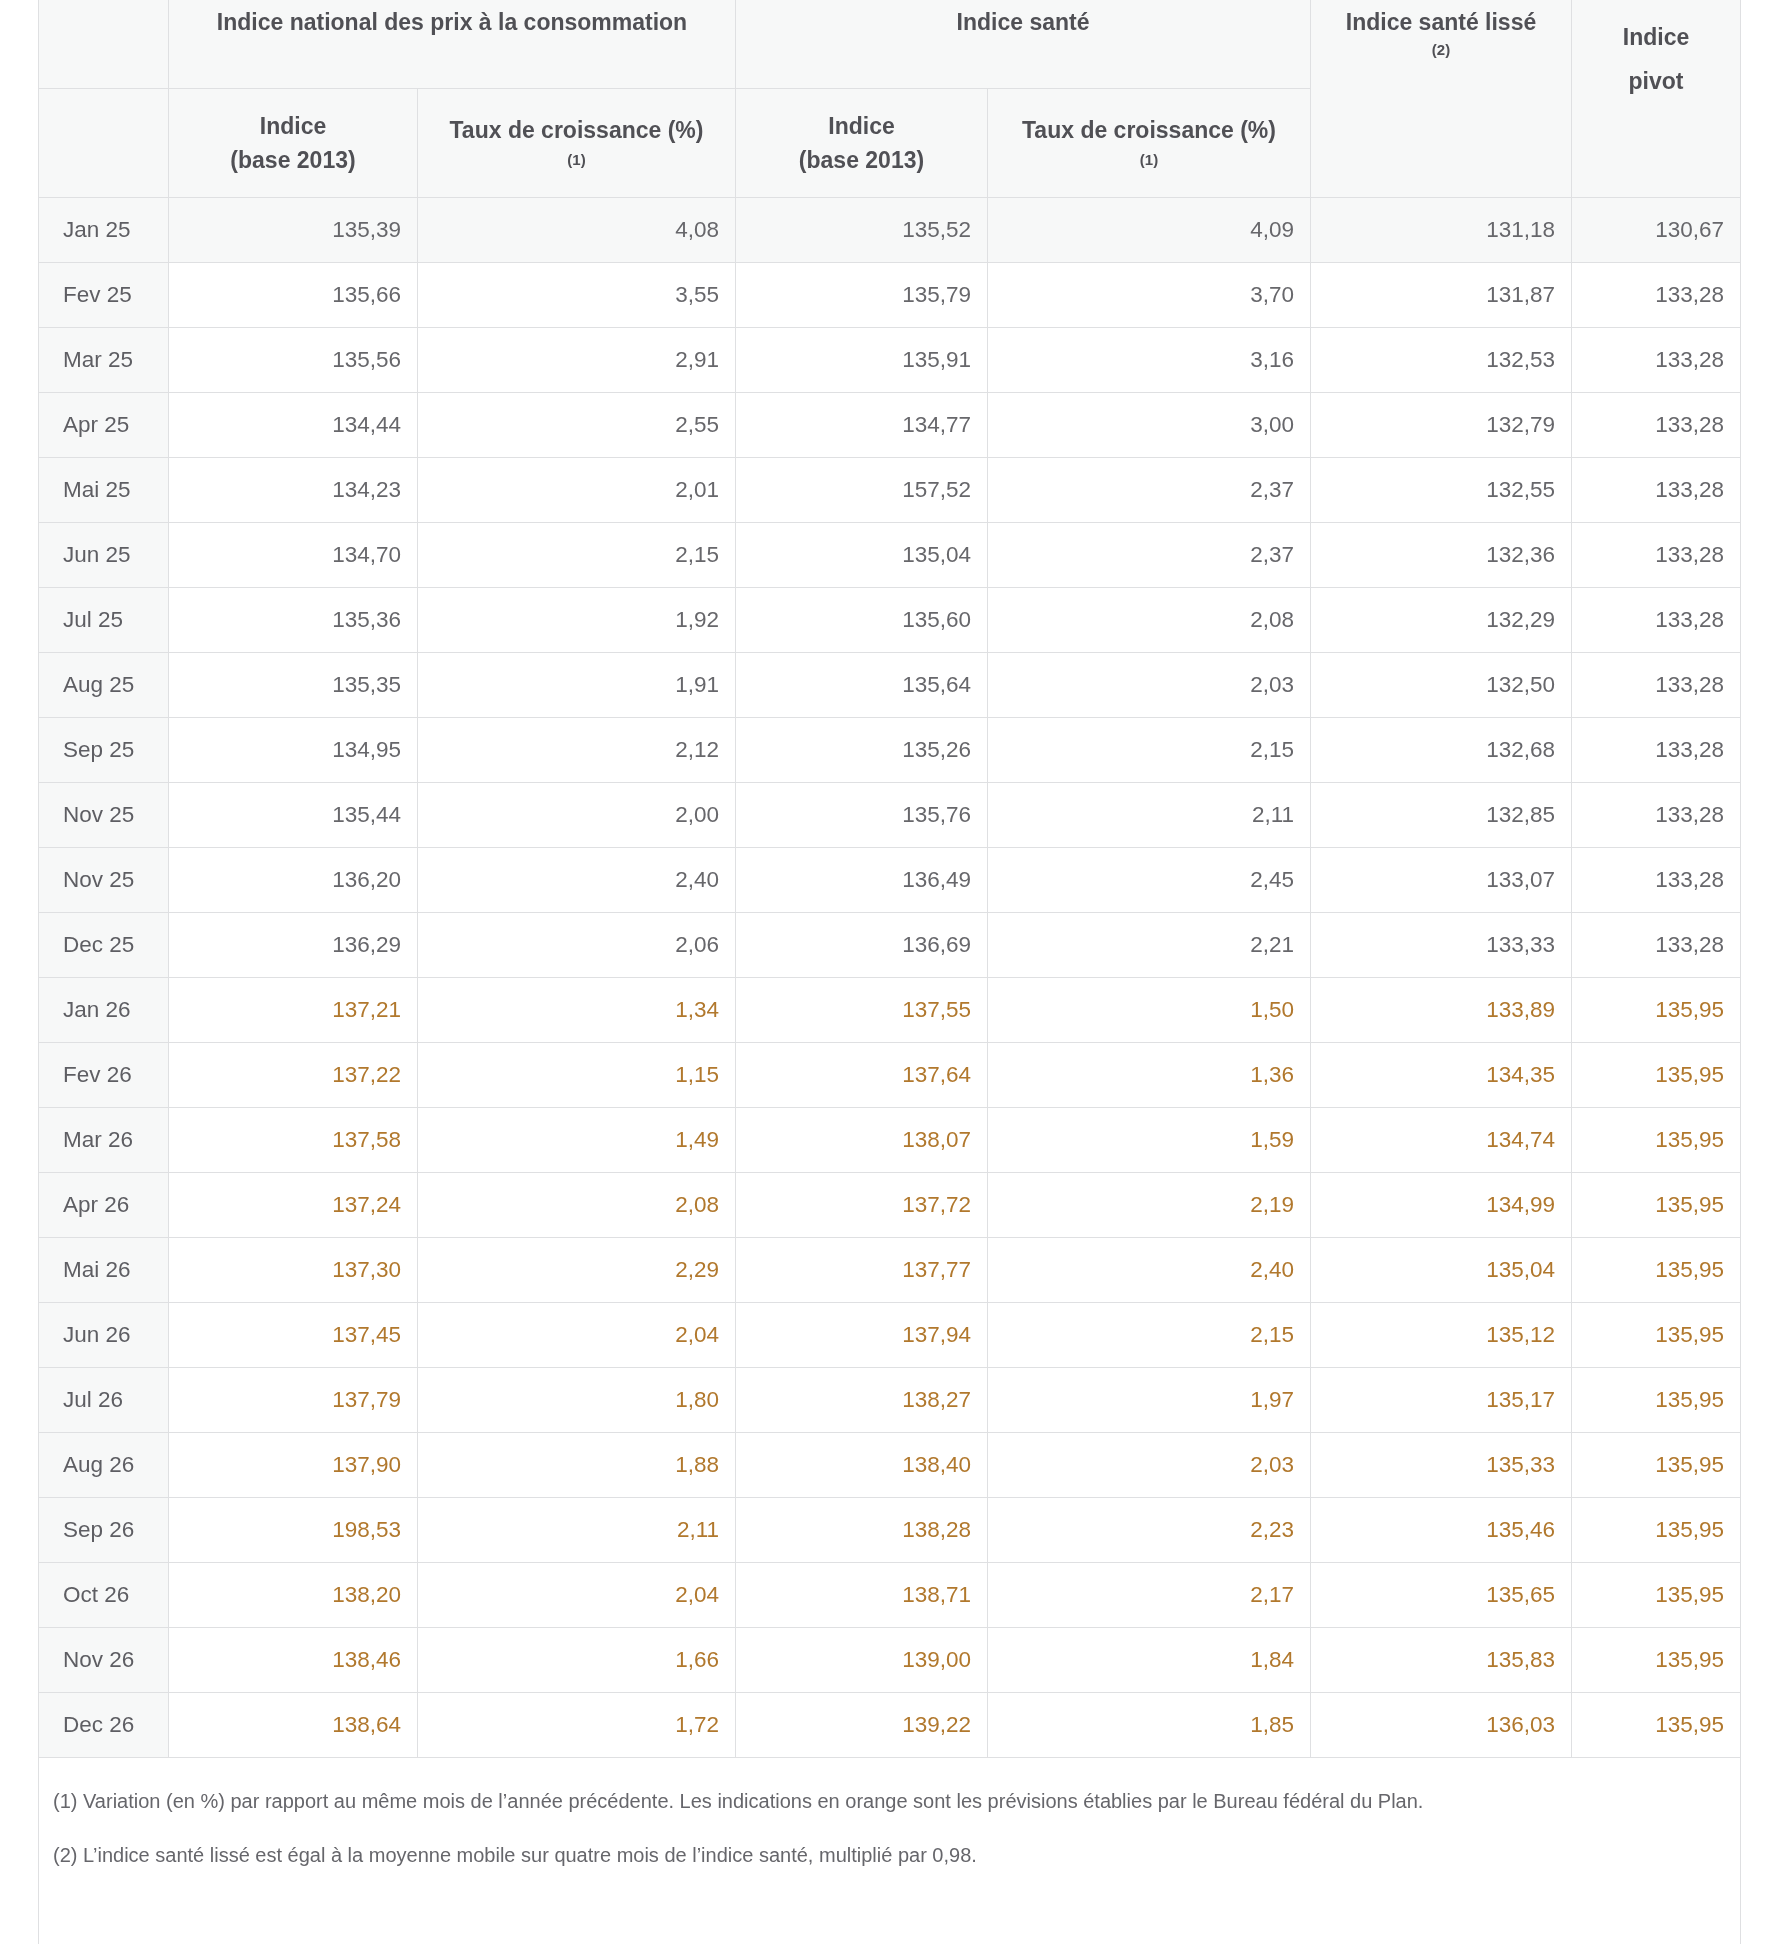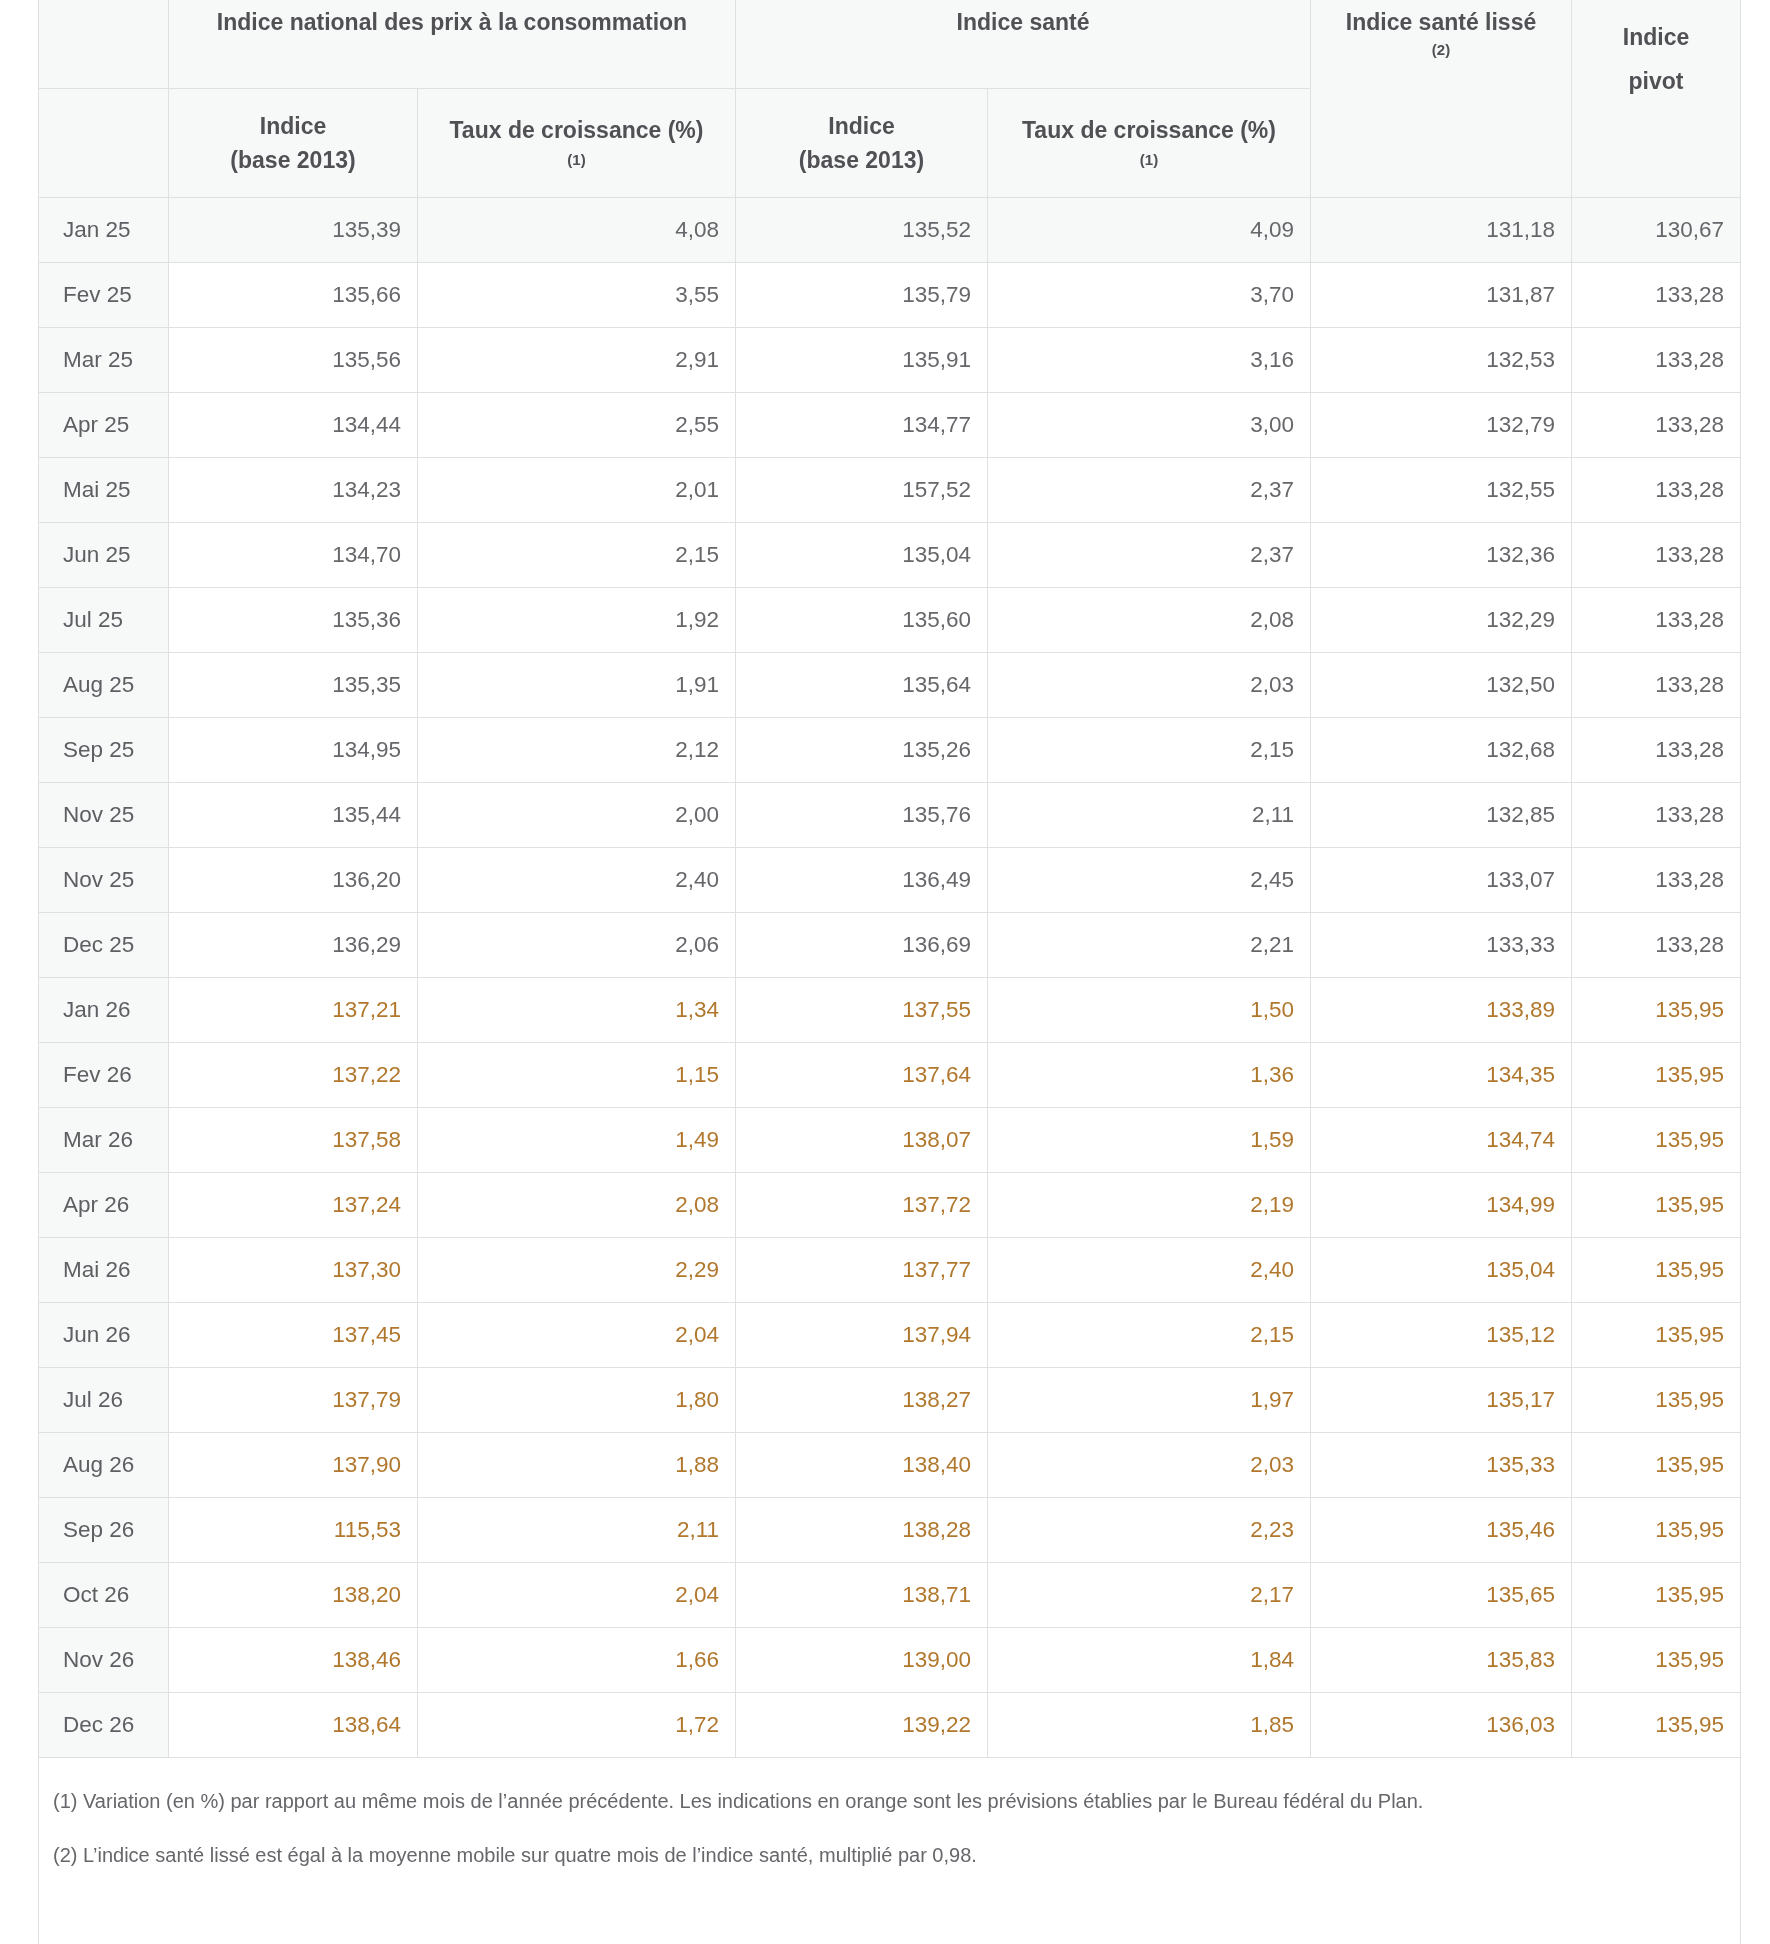--- a/index.html
+++ b/index.html
@@ -294,21 +294,21 @@
           <td class="month">Aug 26</td>
           <td class="val">137,90</td>
           <td class="val">1,88</td>
           <td class="val">138,40</td>
           <td class="val">2,03</td>
           <td class="val">135,33</td>
           <td class="val">135,95</td>
         </tr>
         <tr class="forecast">
           <td class="month">Sep 26</td>
-          <td class="val">115,53</td>
+          <td class="val">198,53</td>
           <td class="val">2,11</td>
           <td class="val">138,28</td>
           <td class="val">2,23</td>
           <td class="val">135,46</td>
           <td class="val">135,95</td>
         </tr>
         <tr class="forecast">
           <td class="month">Oct 26</td>
           <td class="val">138,20</td>
           <td class="val">2,04</td>

